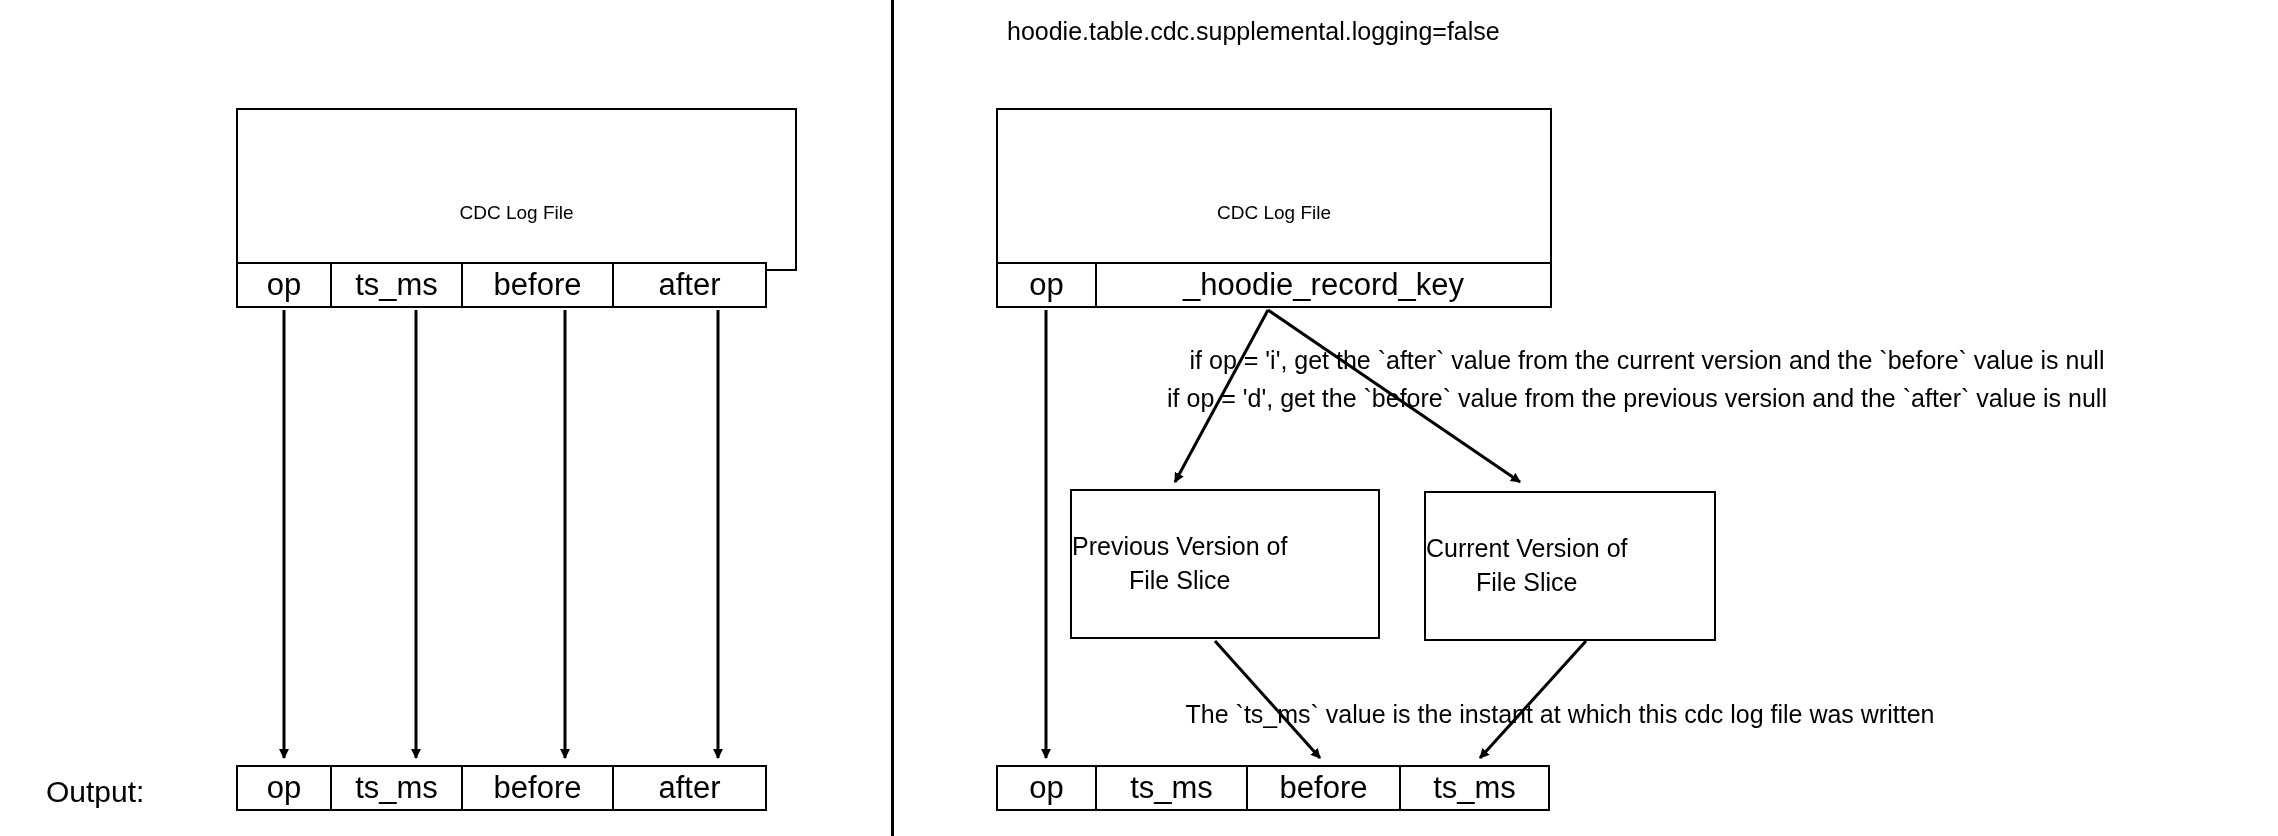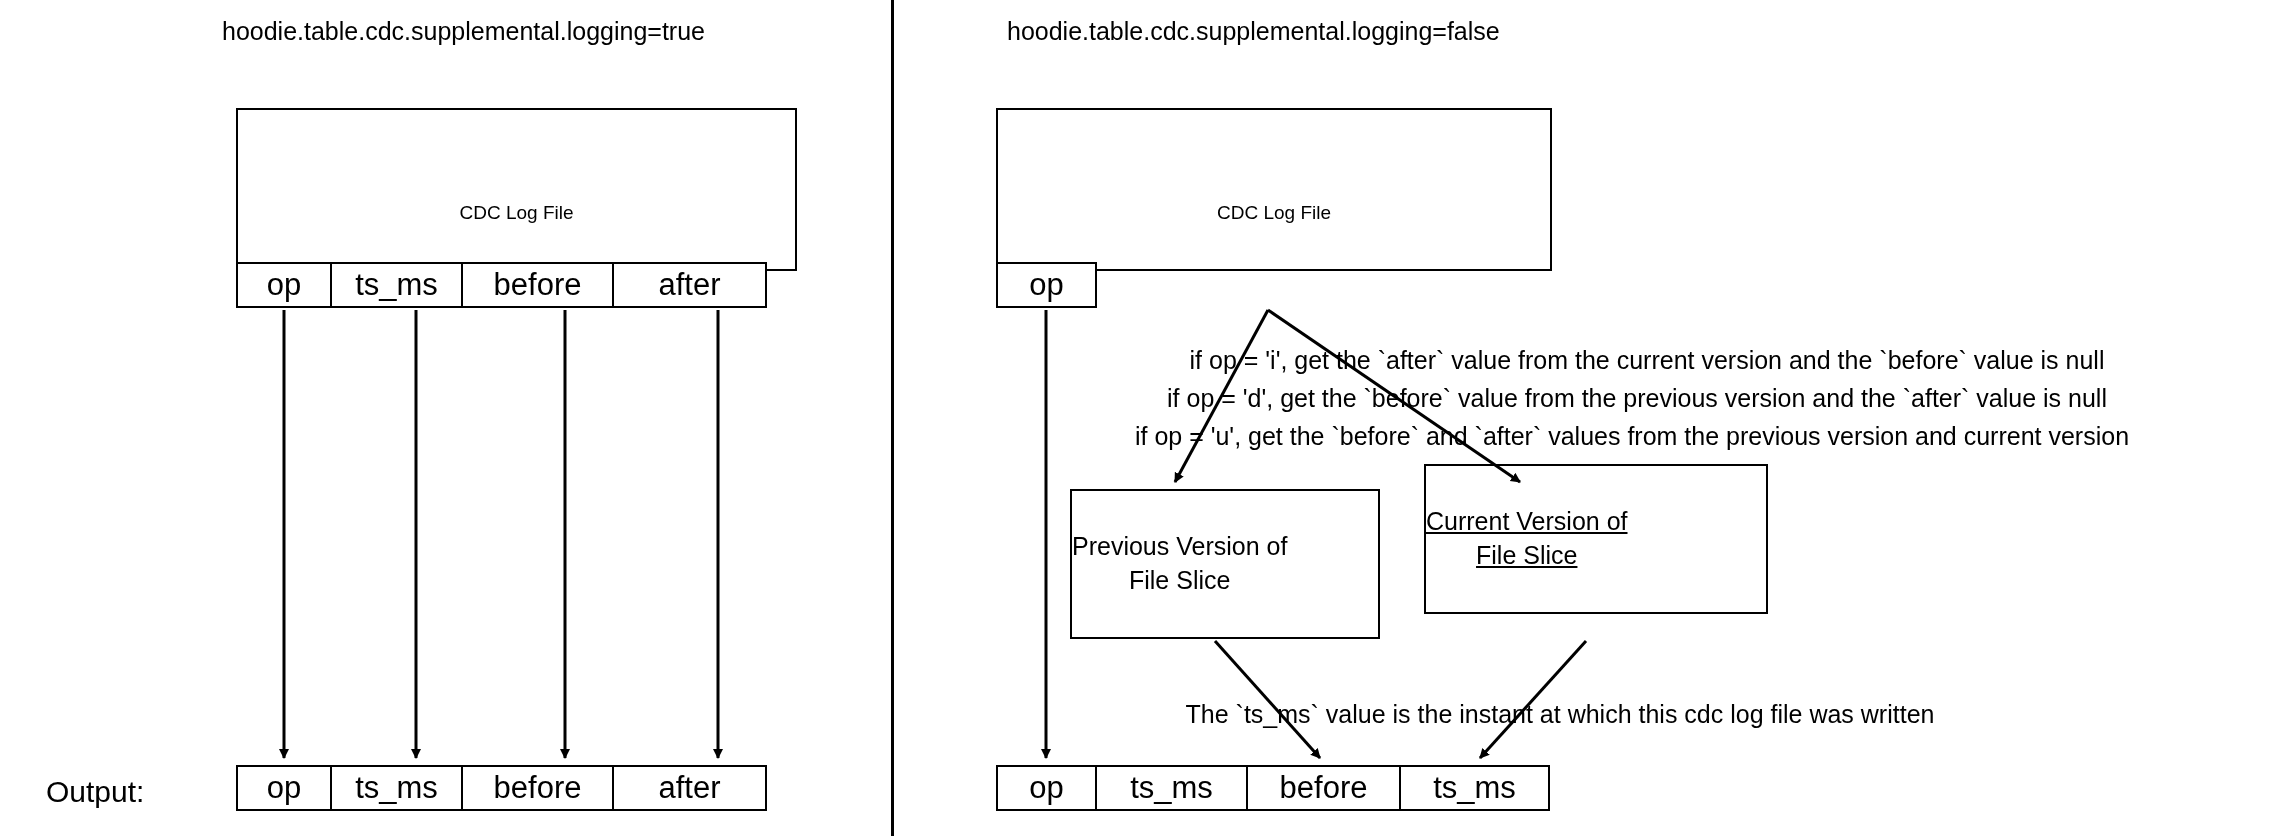--- a/index.html
+++ b/index.html
@@ -43,21 +43,20 @@
     position:absolute;font-size:25px;line-height:1.0;white-space:nowrap;
     text-align:center;color:#000;
   }
   .outlabel{position:absolute;font-size:30px;white-space:nowrap;margin-left:24px;}
 </style>
 </head>
 <body>
 
 <div class="stage">
 
-  <div class="ttl" style="left:222px;top:16px;">hoodie.table.cdc.supplemental.logging=true</div>
   <div class="ttl" style="left:1007px;top:16px;text-align:center;">hoodie.table.cdc.supplemental.logging=false</div>
 
   <div class="divider"></div>
 
   <div class="box" style="left:236px;top:108px;width:561px;height:163px;">
     <div class="boxlabel" style="top:92px;">CDC Log File</div>
   </div>
 
   <div class="cellrow" style="left:236px;top:262px;">
     <div class="cell" style="width:96px;height:46px;">op</div>
@@ -74,34 +73,34 @@
     <div class="cell" style="width:153px;height:46px;">before</div>
     <div class="cell" style="width:155px;height:46px;">after</div>
   </div>
 
   <div class="box" style="left:996px;top:108px;width:556px;height:163px;">
     <div class="boxlabel" style="top:92px;">CDC Log File</div>
   </div>
 
   <div class="cellrow" style="left:996px;top:262px;">
     <div class="cell" style="width:101px;height:46px;">op</div>
+    <div class="cell" style="width:457px;height:46px;">_hoodie_record_key</div>
   </div>
 
   <div class="note" style="left:1052px;top:348px;width:1190px;text-align:center;">if op = 'i', get the `after` value from the current version and the `before` value is null</div>
   <div class="note" style="left:1042px;top:386px;width:1190px;text-align:center;">if op = 'd', get the `before` value from the previous version  and the `after` value is null</div>
-  <div class="note" style="left:1032px;top:424px;width:1200px;text-align:center;">if op = 'u', get the `before` and `after` values from the previous version and current version</div>
 
   <div class="vbox" style="left:1070px;top:489px;width:310px;height:150px;">
     <div>
       <span>Previous Version of</span><br>
       <span>File Slice</span>
     </div>
   </div>
 
-  <div class="vbox" style="left:1424px;top:464px;width:344px;height:150px;text-decoration:underline;">
+  <div class="vbox" style="left:1424px;top:491px;width:292px;height:150px;">
     <div>
       <span>Current Version of</span><br>
       <span>File Slice</span>
     </div>
   </div>
 
   <div class="note" style="left:1090px;top:702px;width:940px;text-align:center;">The `ts_ms` value is the instant at which this cdc log file was written</div>
 
   <div class="cellrow" style="left:996px;top:765px;">
     <div class="cell" style="width:101px;height:46px;">op</div>

